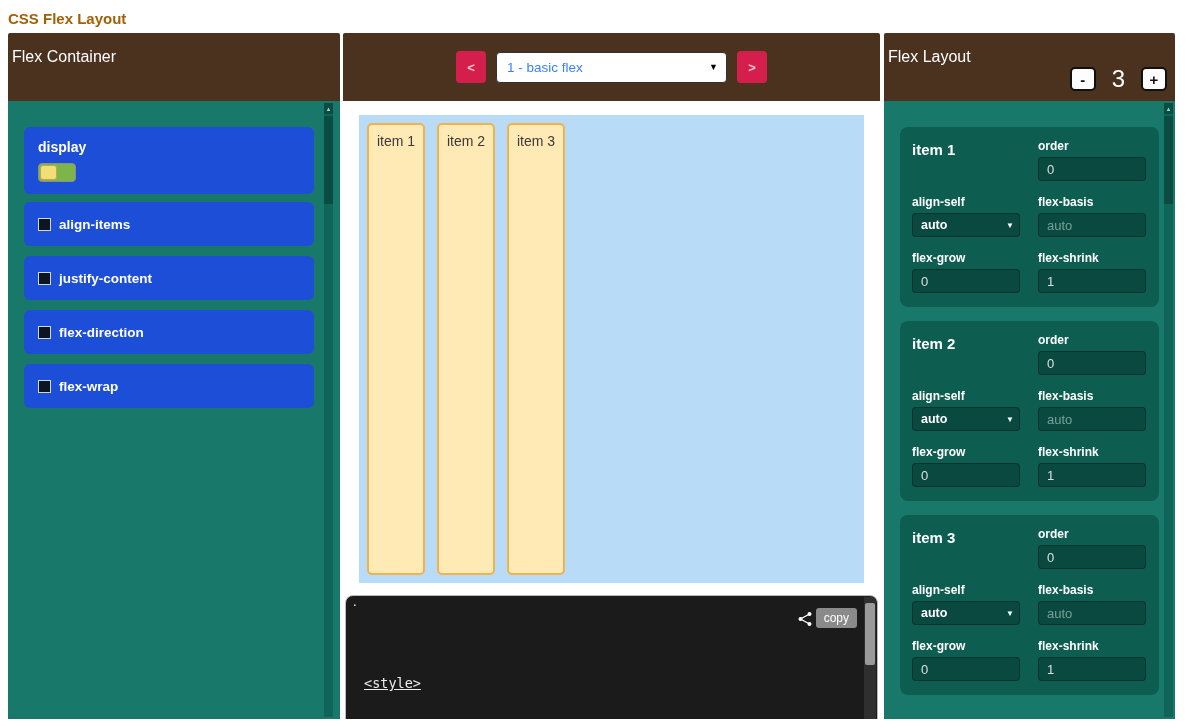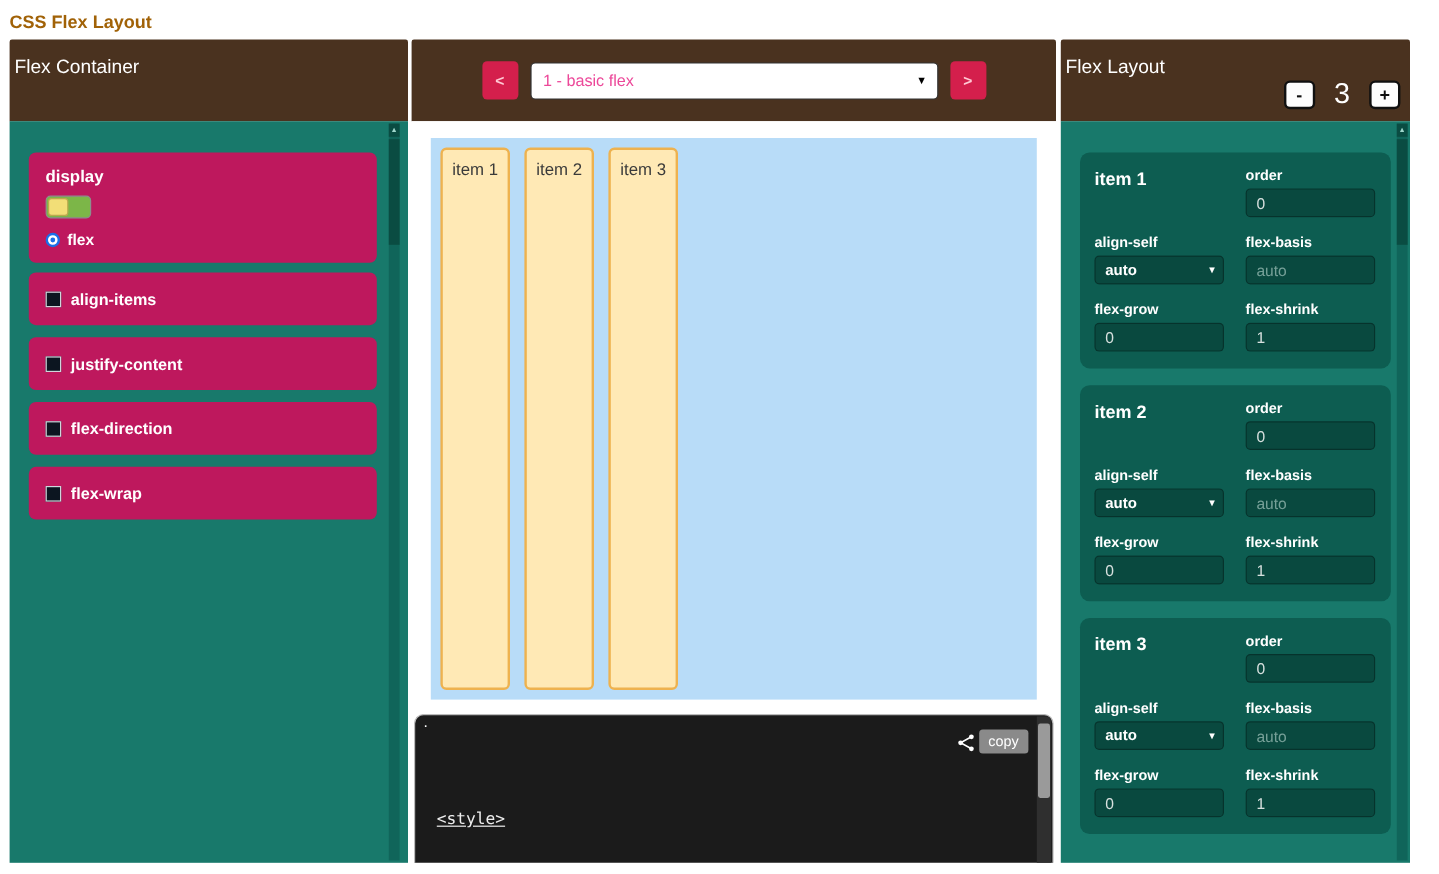--- a/index.html
+++ b/index.html
@@ -27,21 +27,21 @@
   .panel-title { position: absolute; left: 4px; top: 15px; font-size: 16px; }
 
   .panel-body {
     flex: 1; position: relative; overflow: hidden;
     background: #18796b;
   }
 
   
   .left-body { padding: 26px 0 0 16px; }
   .card {
-    width: 290px; background: #be185d; border-radius: 6px;
+    width: 290px; background: #1d4ed8; border-radius: 6px;
   }
   .display-card { padding: 12px 14px; margin-bottom: 8px; }
   .display-label { font-weight: bold; font-size: 14px; color: #fff; }
   .toggle {
     margin-top: 8px; width: 38px; height: 19px;
     background: #7cb648; border: 1px solid #8d8d8d; border-radius: 4px;
     position: relative; cursor: pointer;
   }
   .toggle-knob {
     position: absolute; left: 1px; top: 1px; width: 17px; height: 15px;
@@ -91,22 +91,22 @@
     display: flex; align-items: center; justify-content: center; gap: 10px;
   }
   .nav-btn {
     width: 30px; height: 32px; border: none; border-radius: 4px;
     background: #d41f4c; color: #ffc9d4;
     font-size: 13px; font-weight: bold; font-family: inherit; cursor: pointer;
   }
   .select-wrap { position: relative; }
   .layout-select {
     appearance: none; -webkit-appearance: none;
-    width: 340px; height: 31px; border-radius: 4px;
-    border: 1px solid #333; background: #fff; color: #ec4899;
+    width: 231px; height: 31px; border-radius: 4px;
+    border: 1px solid #333; background: #fff; color: #3b82f6;
     padding: 0 26px 0 10px; font-size: 13.5px; font-family: inherit;
   }
   .caret-dark {
     position: absolute; right: 9px; top: 50%;
     transform: translateY(-50%); font-size: 9px; color: #000;
     pointer-events: none;
   }
 
   .mid-body { flex: 1; position: relative; overflow: hidden; background: #fff; }
   .flex-preview {
@@ -206,24 +206,20 @@
   <section class="col col-left">
     <header class="col-header">
       <span class="panel-title">Flex Container</span>
     </header>
     <div class="panel-body left-body">
 
       <div class="card display-card">
         <div class="display-label">display</div>
         <div class="toggle">
           <div class="toggle-knob"></div>
-        </div>
-        <div class="radio-row">
-          <span class="radio"></span>
-          <span class="radio-label">flex</span>
         </div>
       </div>
 
       <div class="card check-card">
         <span class="checkbox"></span>
         <span class="check-label">align-items</span>
       </div>
 
       <div class="card check-card">
         <span class="checkbox"></span>

